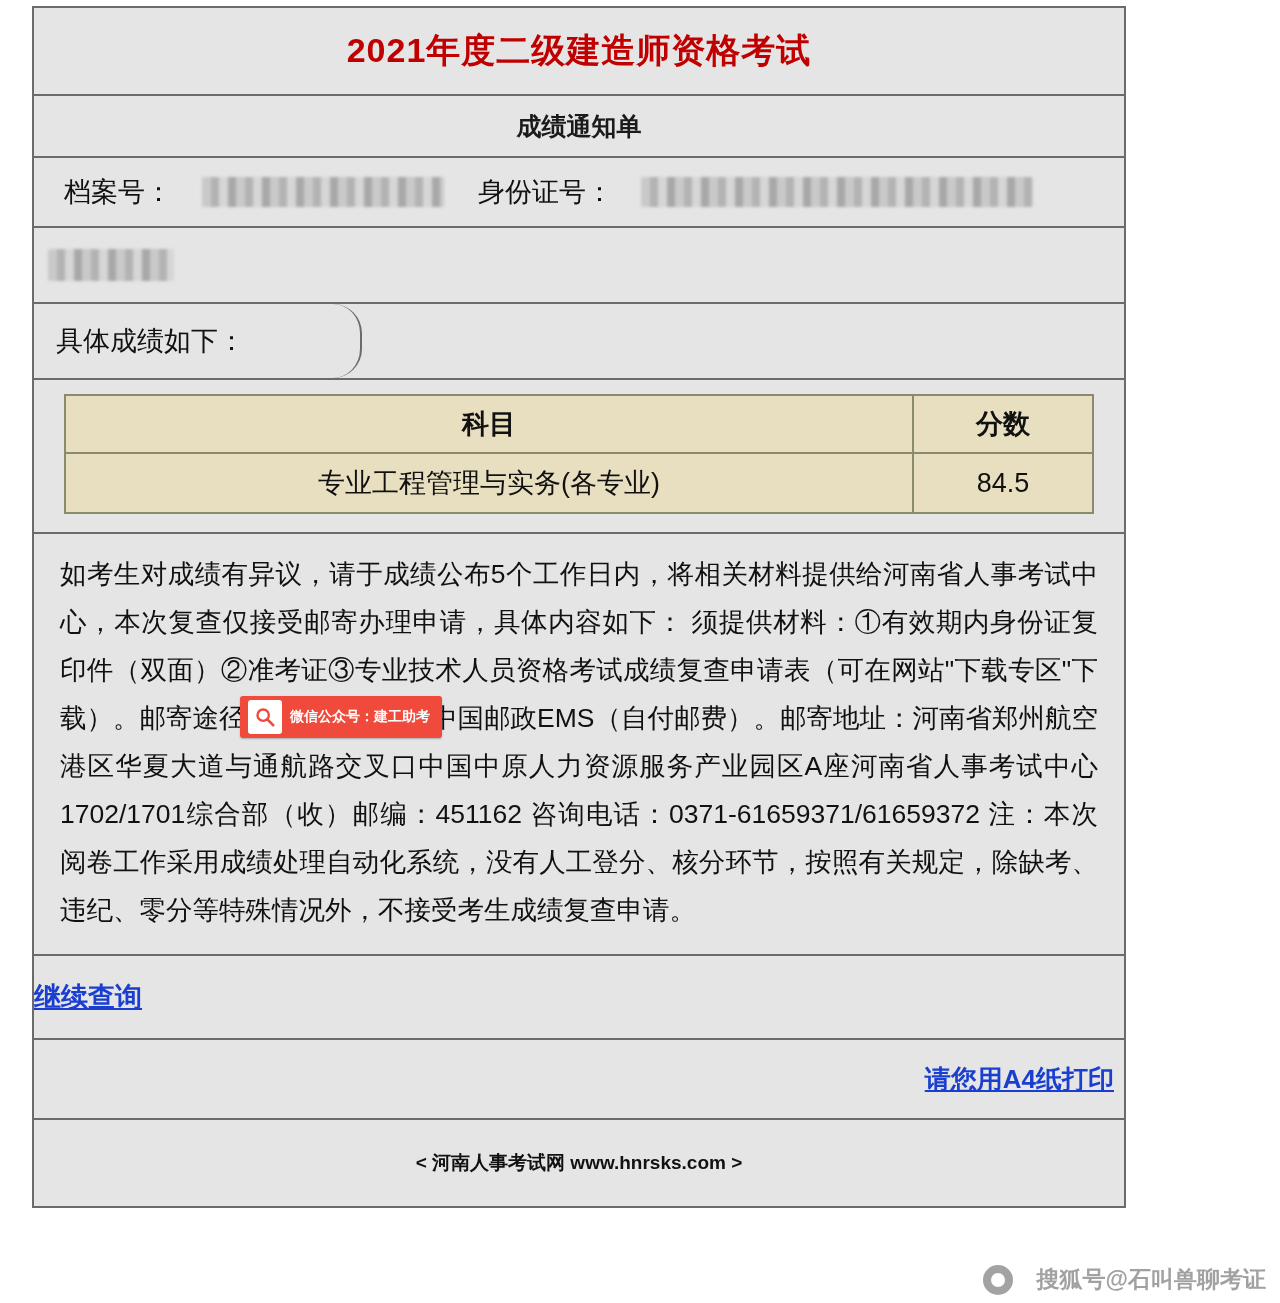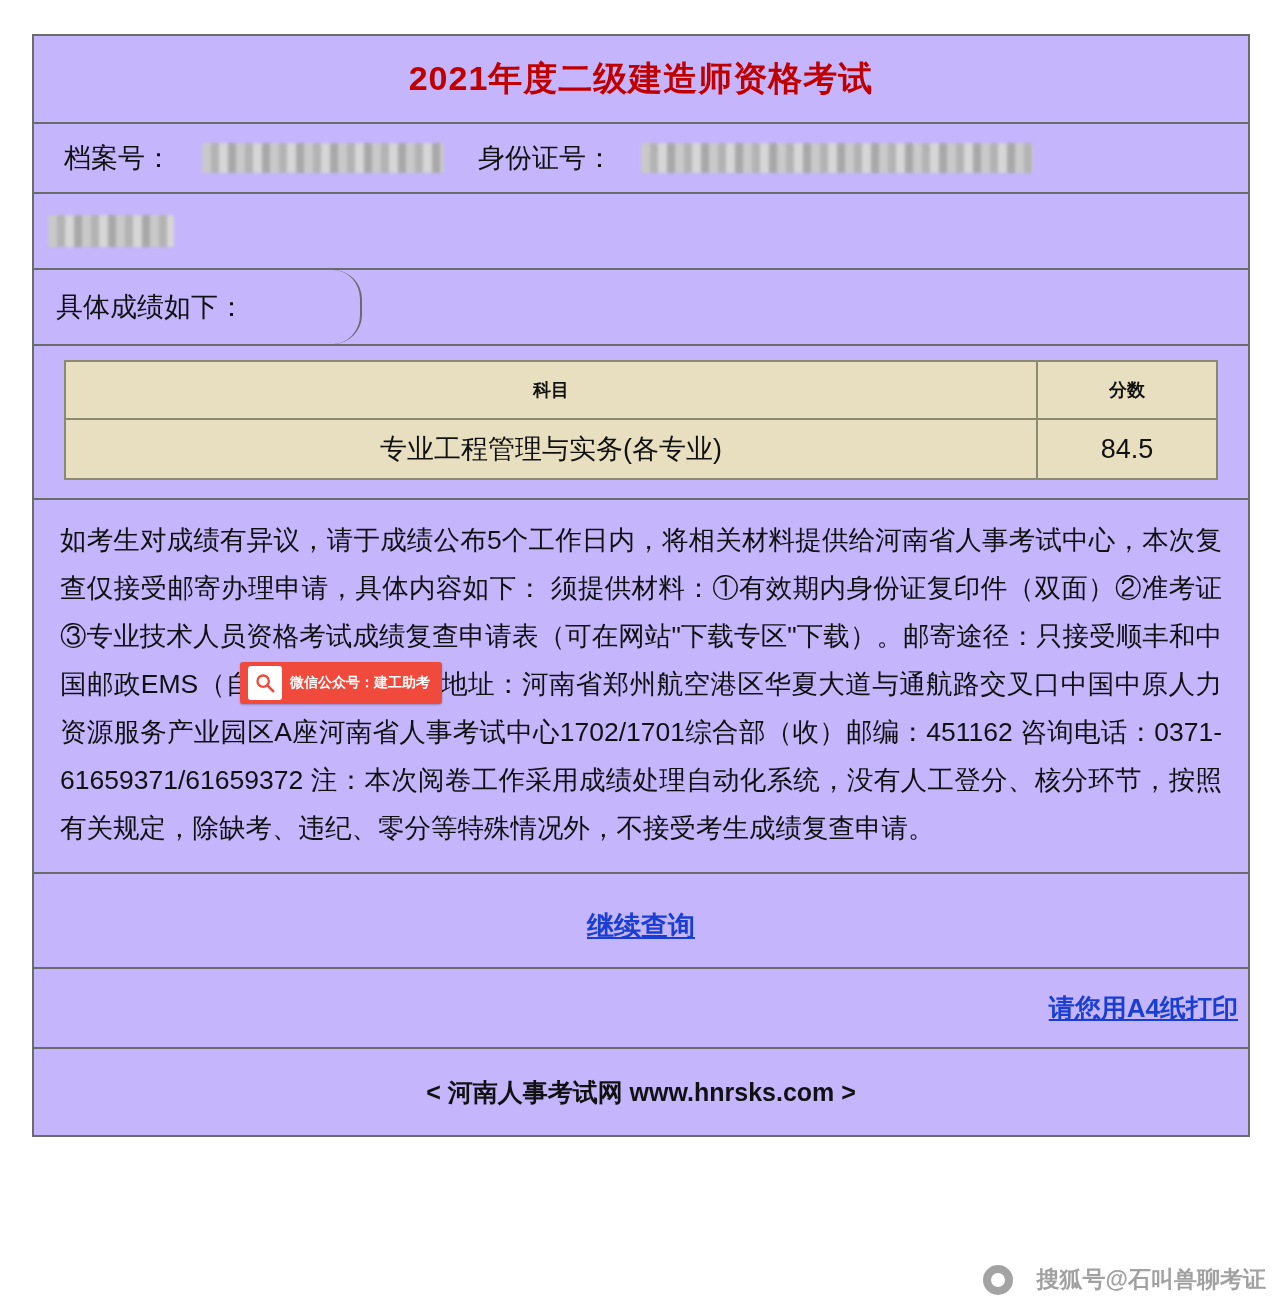--- a/index.html
+++ b/index.html
@@ -10,24 +10,24 @@
   body {
     width: 1280px;
     height: 1303px;
     font-family: "Liberation Sans", sans-serif;
     position: relative;
     overflow: hidden;
   }
   .page {
     position: absolute;
     left: 32px;
-    top: 34px;
-    width: 1218px;
+    top: 6px;
+    width: 1094px;
     border: 2px solid #6b6b6b;
-    background: #c4b5fd;
+    background: #e5e5e5;
     box-sizing: border-box;
   }
   .row {
     border-bottom: 2px solid #6b6b6b;
     box-sizing: border-box;
   }
   .row:last-child { border-bottom: none; }
 
   .title-row {
     height: 88px;
@@ -122,21 +122,21 @@
     border-collapse: collapse;
     background: #e8dfc0;
   }
   table.score-table td, table.score-table th {
     border: 2px solid #8a8a6e;
     text-align: center;
     color: #111;
     font-weight: normal;
   }
   table.score-table th {
-    font-size: 18px;
+    font-size: 27px;
     height: 54px;
     font-weight: bold;
     margin-left: 15px;
   }
   table.score-table td {
     font-size: 27px;
     height: 56px;
   }
   .col-score { width: 176px; }
 
@@ -150,22 +150,21 @@
     line-height: 48px;
     color: #111;
     text-align: justify;
     letter-spacing: 0px;
   }
 
   .continue-row {
     height: 84px;
     display: flex;
     align-items: center;
-    justify-content: center;
-    margin-top: 11px;
+    justify-content: flex-start;
   }
   .continue-link {
     font-size: 27px;
     color: #1a3fd0;
     text-decoration: underline;
     font-weight: bold;
     cursor: pointer;
   }
 
   .print-row {
@@ -184,21 +183,21 @@
     cursor: pointer;
   }
 
   .footer-row {
     height: 86px;
     display: flex;
     align-items: center;
     justify-content: center;
   }
   .footer-text {
-    font-size: 25px;
+    font-size: 19px;
     color: #111;
     font-weight: bold;
   }
 
   
   .wechat-badge {
     position: absolute;
     left: 206px;
     top: 162px;
     height: 42px;
@@ -260,20 +259,23 @@
 </style>
 </head>
 <body>
 
 <div class="page">
 
   <div class="row title-row">
     <div class="title">2021年度二级建造师资格考试</div>
   </div>
 
+  <div class="row subtitle-row">
+    <div class="subtitle">成绩通知单</div>
+  </div>
 
   <div class="row info-row">
     <span class="info-label">档案号：</span>
     <span class="redact redact-archive"></span>
     <span class="gap-id"></span>
     <span class="info-label">身份证号：</span>
     <span class="redact redact-id"></span>
   </div>
 
   <div class="row name-row">

